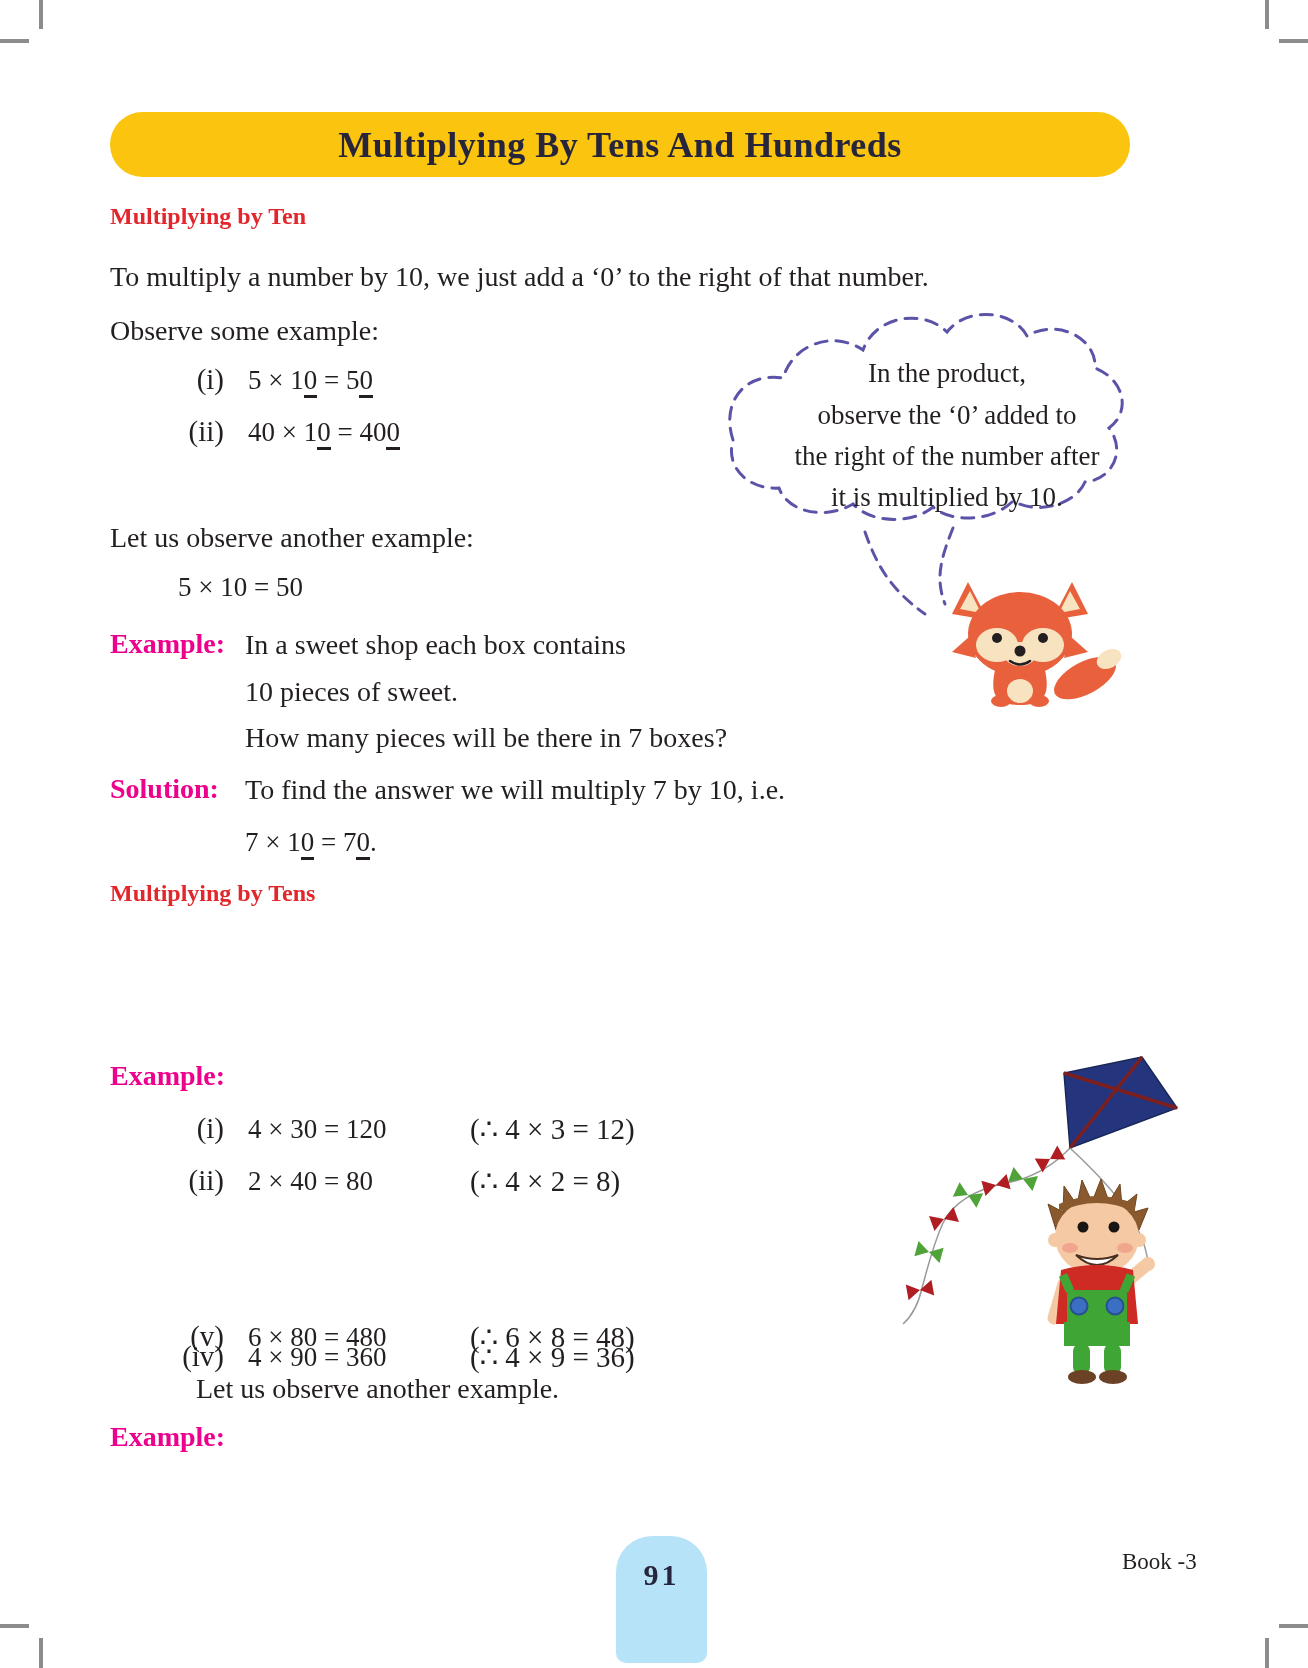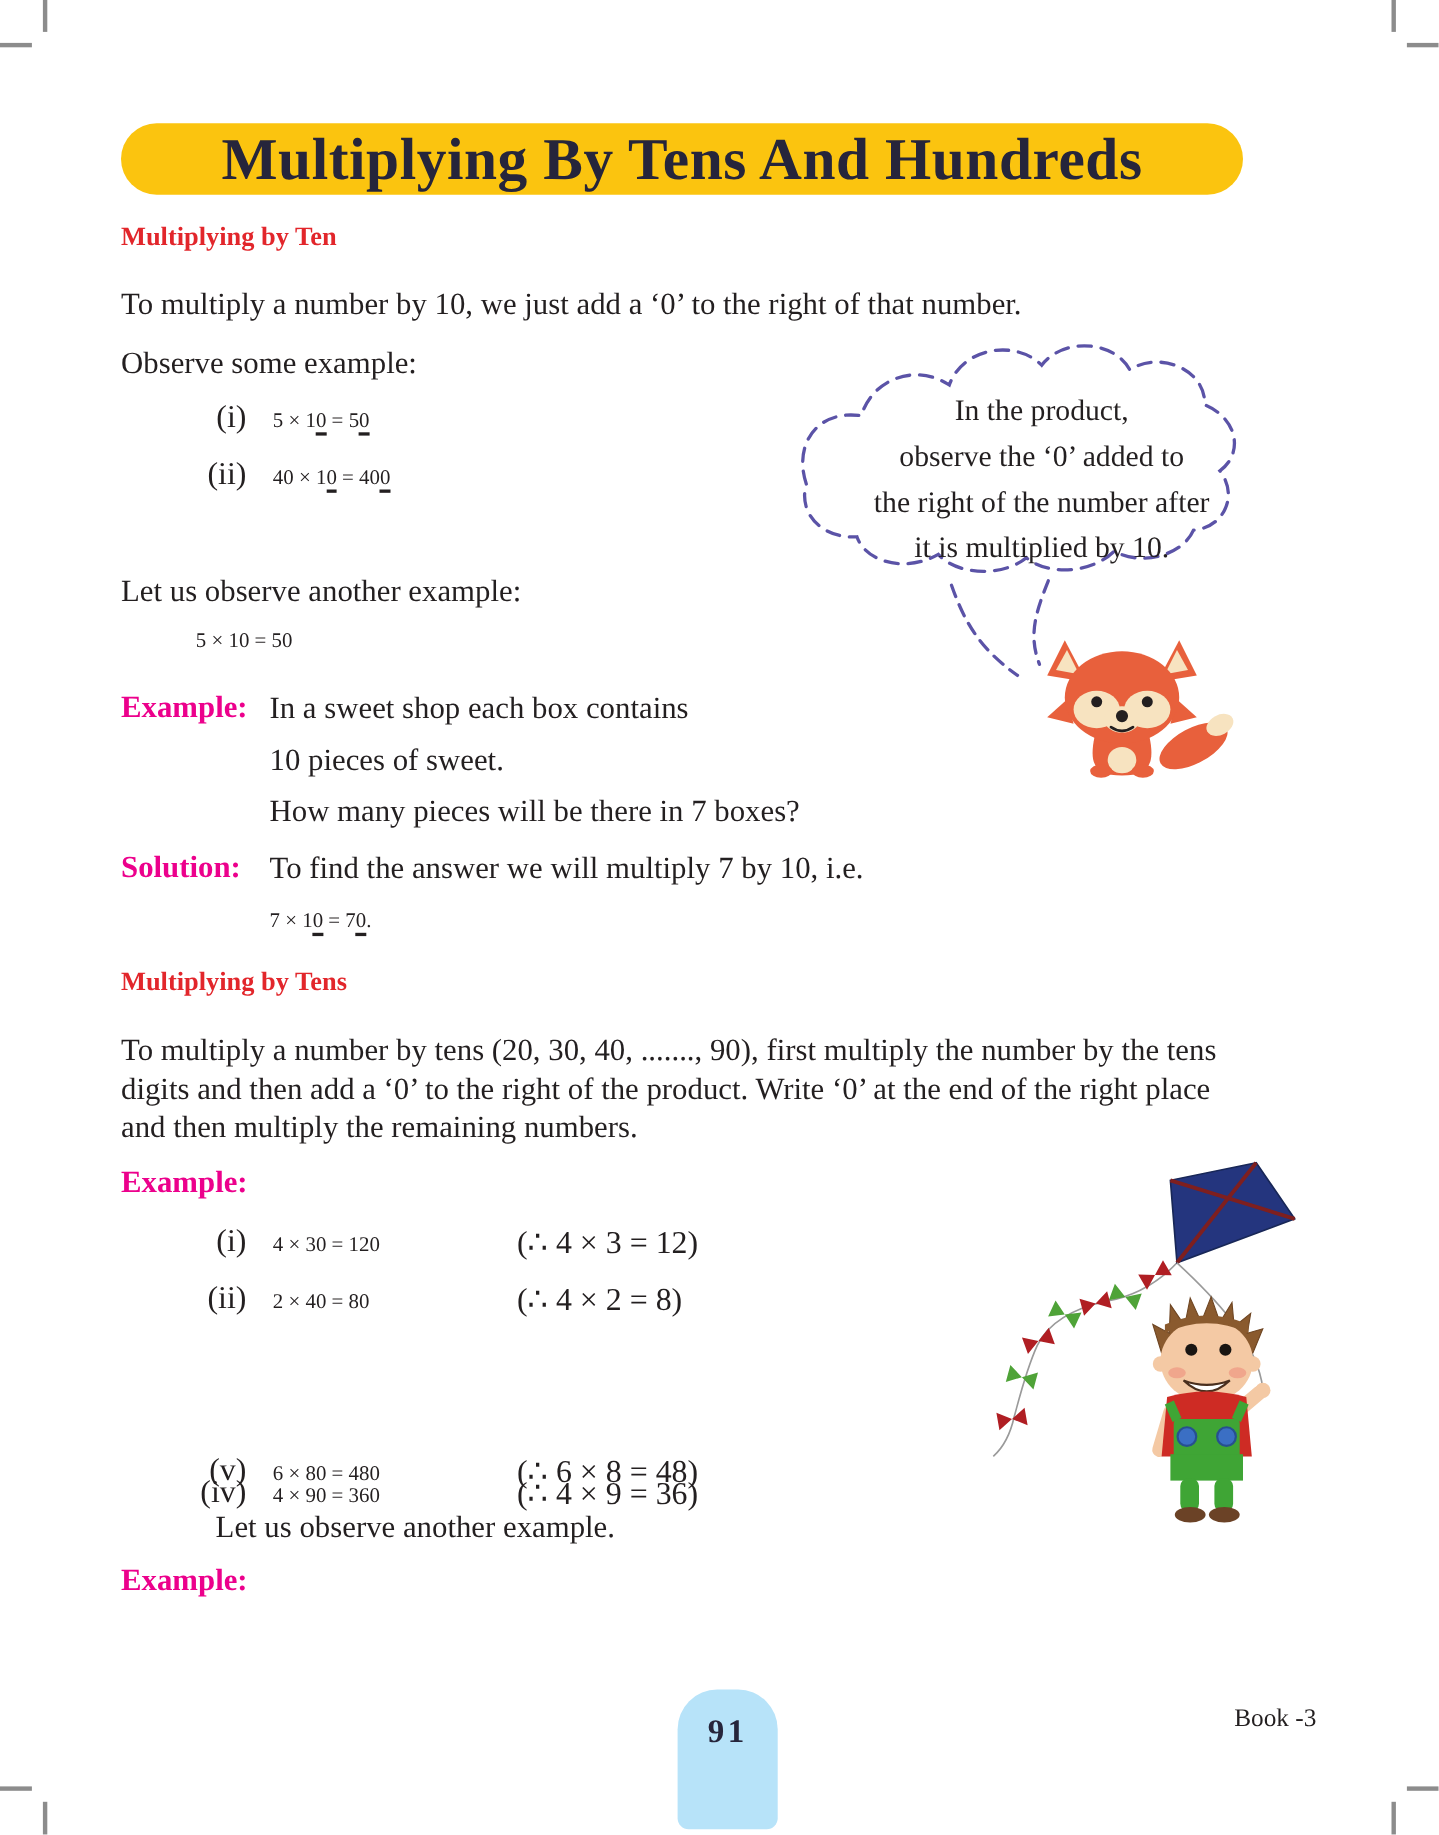--- a/index.html
+++ b/index.html
@@ -9,26 +9,26 @@
   }
   .abs{position:absolute;}
   
   .crop{position:absolute;background:#8C8C8C;}
   
   .banner{
     position:absolute;left:110px;top:112px;width:1020px;height:65px;
     background:#FBC40F;border-radius:33px;
     display:flex;align-items:center;justify-content:center;
   }
-  .banner-title{font-size:54px;font-weight:bold;color:#26253B;letter-spacing:.5px;}
+  .banner-title{font-size:36px;font-weight:bold;color:#26253B;letter-spacing:.5px;}
   .h-red{font-size:24px;font-weight:bold;color:#E2262B;}
   .body-text{font-size:28px;line-height:34px;white-space:nowrap;}
   .wrap-text{font-size:28px;line-height:35px;white-space:normal;}
   .label-pink{font-size:28px;font-weight:bold;color:#EC008C;}
-  .eq{font-size:19px;white-space:nowrap;}
+  .eq{font-size:27px;white-space:nowrap;}
   .u{border-bottom:3px solid #231F20;}
   .ex-row{position:absolute;left:164px;width:760px;font-size:29px;white-space:nowrap;}
   .ex-row .num{display:inline-block;width:60px;text-align:right;margin-right:24px;}
   .ex-row .why{position:absolute;left:306px;top:0;}
   .bubble-line{position:absolute;left:722px;width:450px;text-align:center;font-size:27px;white-space:nowrap;}
   .page-tab{
     position:absolute;left:616px;top:1536px;width:91px;height:127px;
     background:#B7E3F9;border-radius:36px 36px 10px 10px;
     display:flex;justify-content:center;
   }
@@ -107,21 +107,20 @@
   <div class="abs label-pink" style="left:110px;top:628px">Example:</div>
   <div class="abs body-text" style="left:245px;top:628px">In a sweet shop each box contains</div>
   <div class="abs body-text" style="left:245px;top:675px">10 pieces of sweet.</div>
   <div class="abs body-text" style="left:245px;top:721px">How many pieces will be there in 7 boxes?</div>
 
   <div class="abs label-pink" style="left:110px;top:773px">Solution:</div>
   <div class="abs body-text" style="left:245px;top:773px">To find the answer we will multiply 7 by 10, i.e.</div>
   <div class="abs eq" style="left:245px;top:827px"><span>7 × 1</span><span class="u">0</span><span> = 7</span><span class="u">0</span><span>.</span></div>
 
   <div class="abs h-red" style="left:110px;top:880px">Multiplying by Tens</div>
-  <div class="abs wrap-text" style="left:110px;top:938px;width:1015px">To multiply a number by tens (20, 30, 40, ......., 90), first multiply the number by the tens digits and then add a ‘0’ to the right of the product. Write ‘0’ at the end of the right place and then multiply the remaining numbers.</div>
   <div class="abs label-pink" style="left:110px;top:1060px">Example:</div>
 
   <div class="ex-row" style="top:1112px">
     <span class="num">(i)</span><span class="eq">4 × 30 = 120</span>
     <span class="why">(∴ 4 × 3 = 12)</span>
   </div>
   <div class="ex-row" style="top:1164px">
     <span class="num">(ii)</span><span class="eq">2 × 40 = 80</span>
     <span class="why">(∴ 4 × 2 = 8)</span>
   </div>

